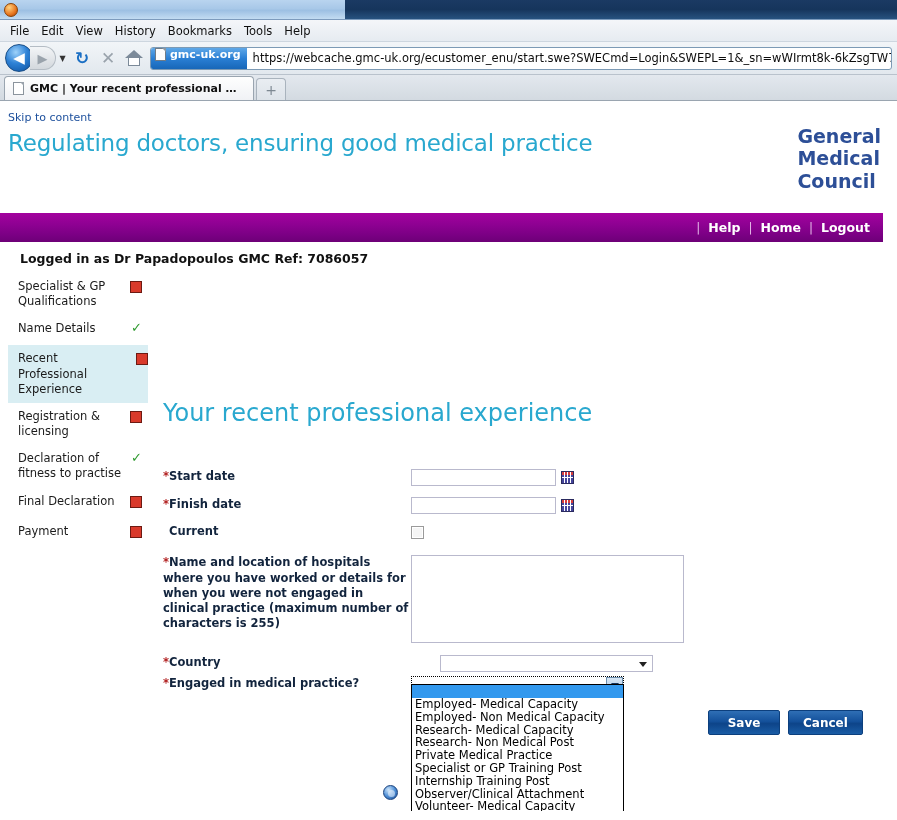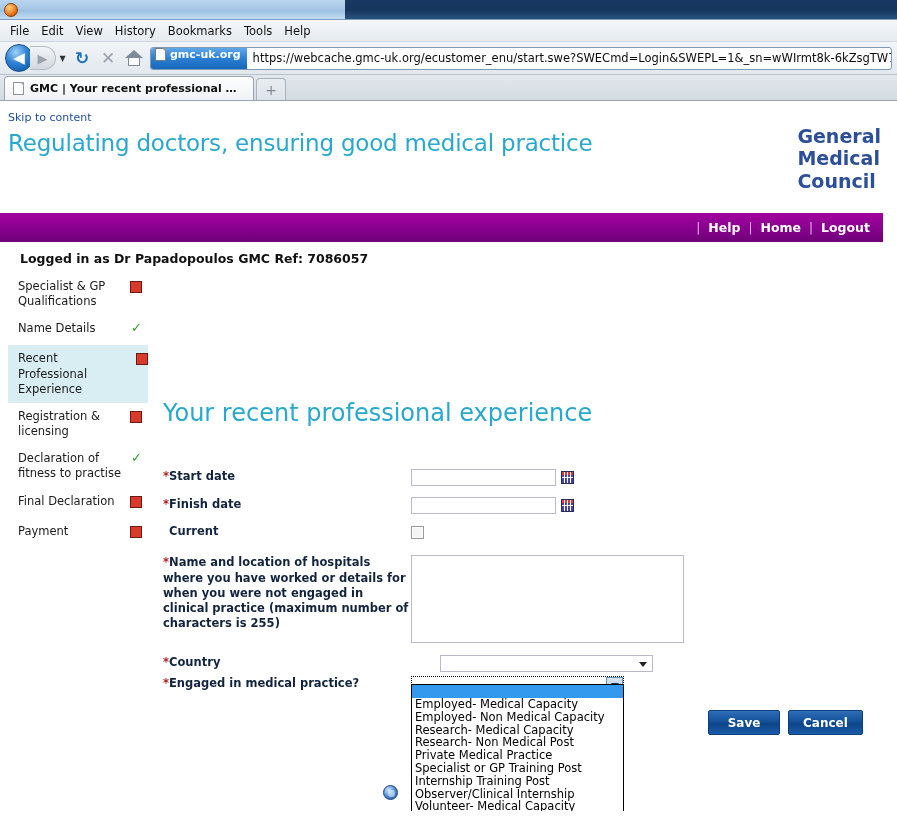--- a/index.html
+++ b/index.html
@@ -490,21 +490,21 @@
 
   <div class="dropdown">
     <div class="dd-opt sel-hl"></div>
     <div class="dd-opt">Employed- Medical Capacity</div>
     <div class="dd-opt">Employed- Non Medical Capacity</div>
     <div class="dd-opt">Research- Medical Capacity</div>
     <div class="dd-opt">Research- Non Medical Post</div>
     <div class="dd-opt">Private Medical Practice</div>
     <div class="dd-opt">Specialist or GP Training Post</div>
     <div class="dd-opt">Internship Training Post</div>
-    <div class="dd-opt">Observer/Clinical Internship</div>
+    <div class="dd-opt">Observer/Clinical Attachment</div>
     <div class="dd-opt">Volunteer- Medical Capacity</div>
 
   </div>
 
   <div class="btn-row">
     <div class="btn">Save</div>
     <div class="btn">Cancel</div>
   </div>
 
   <div class="globe-icon"></div>

